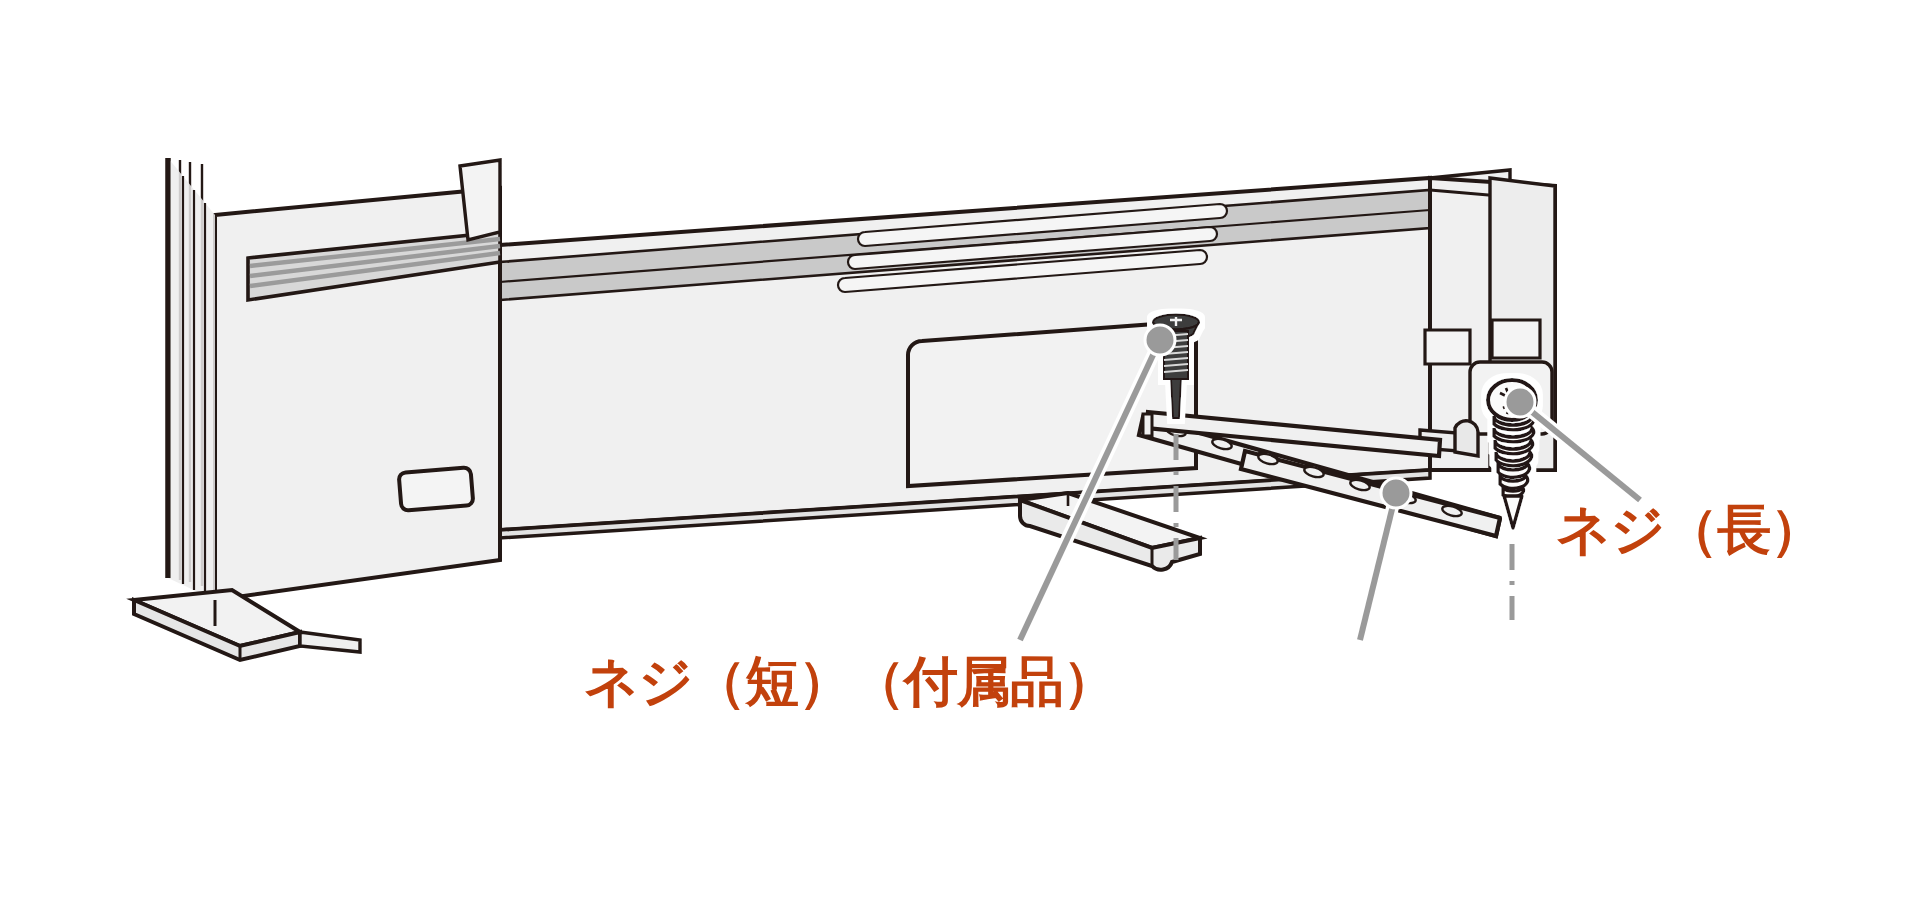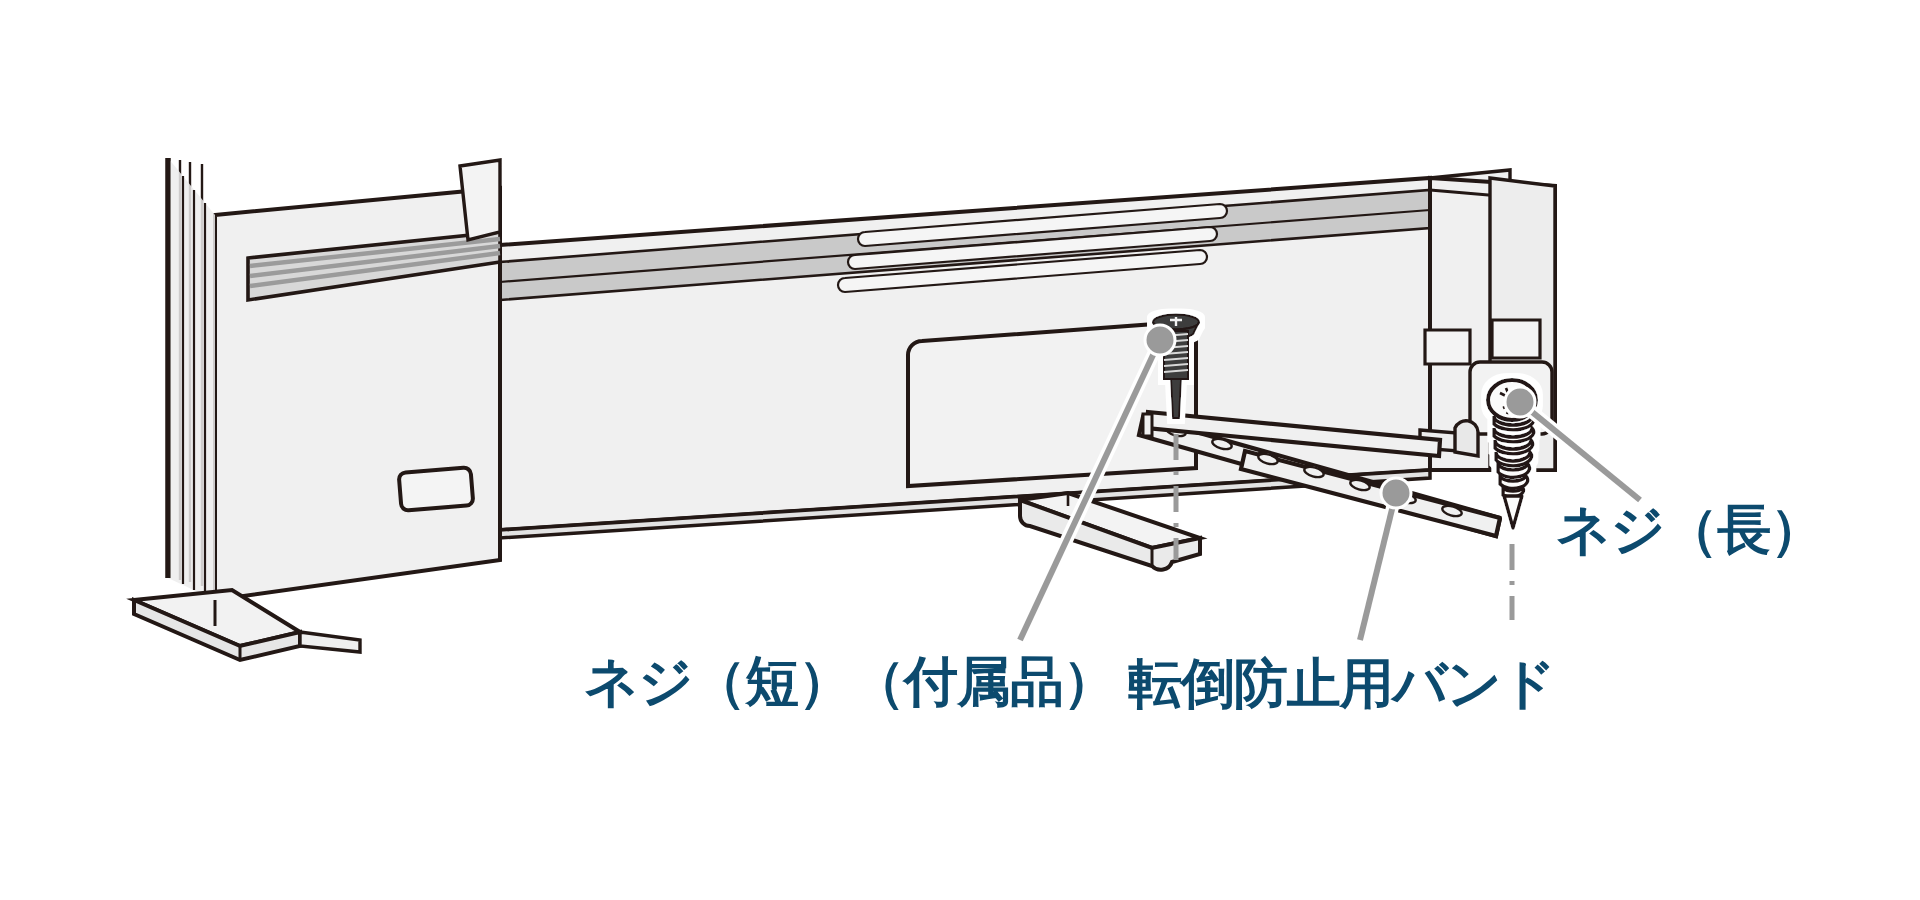--- a/index.html
+++ b/index.html
@@ -4,21 +4,21 @@
 <style>
   html,body{margin:0;padding:0;background:#ffffff;}
   body{
     width:1920px;height:900px;overflow:hidden;
     font-family:"DejaVu Sans","Liberation Sans",sans-serif;
   }
   #stage{position:relative;width:1920px;height:900px;background:#ffffff;}
   #stage svg{position:absolute;left:0;top:0;}
   .lbl{
     position:absolute;
-    color:#0c4a6e;
+    color:#c2410c;
     font-family:"DejaVu Sans","Liberation Sans",sans-serif;
     font-weight:700;
     white-space:nowrap;
     letter-spacing:-0.02em;
     line-height:1.12;
   }
   #label-screw-short{left:584px;top:652px;font-size:54px;}
   #label-band{left:1128px;top:654px;font-size:54px;}
   #label-screw-long{left:1556px;top:500px;font-size:54px;text-align:left;}
   #label-screw-long div{display:block;}
@@ -218,19 +218,18 @@
 
       <path d="M 1640 500 L 1520 402" fill="none" stroke="#ffffff" stroke-width="13"></path>
       <path d="M 1640 500 L 1520 402" fill="none" stroke="#9a9a9a" stroke-width="6"></path>
       <circle cx="1520" cy="402" r="15" fill="#9a9a9a" stroke="#ffffff" stroke-width="3"></circle>
     </g>
 
   </svg>
 
   <div class="lbl" id="label-screw-short">ネジ（短）（付属品）</div>
 
-  <div class="lbl" id="label-band">転倒防止用バンド</div>
 
   <div class="lbl" id="label-screw-long">
     <div>ネジ（長）</div>
   </div>
 
 </div>
 
 </body></html>

